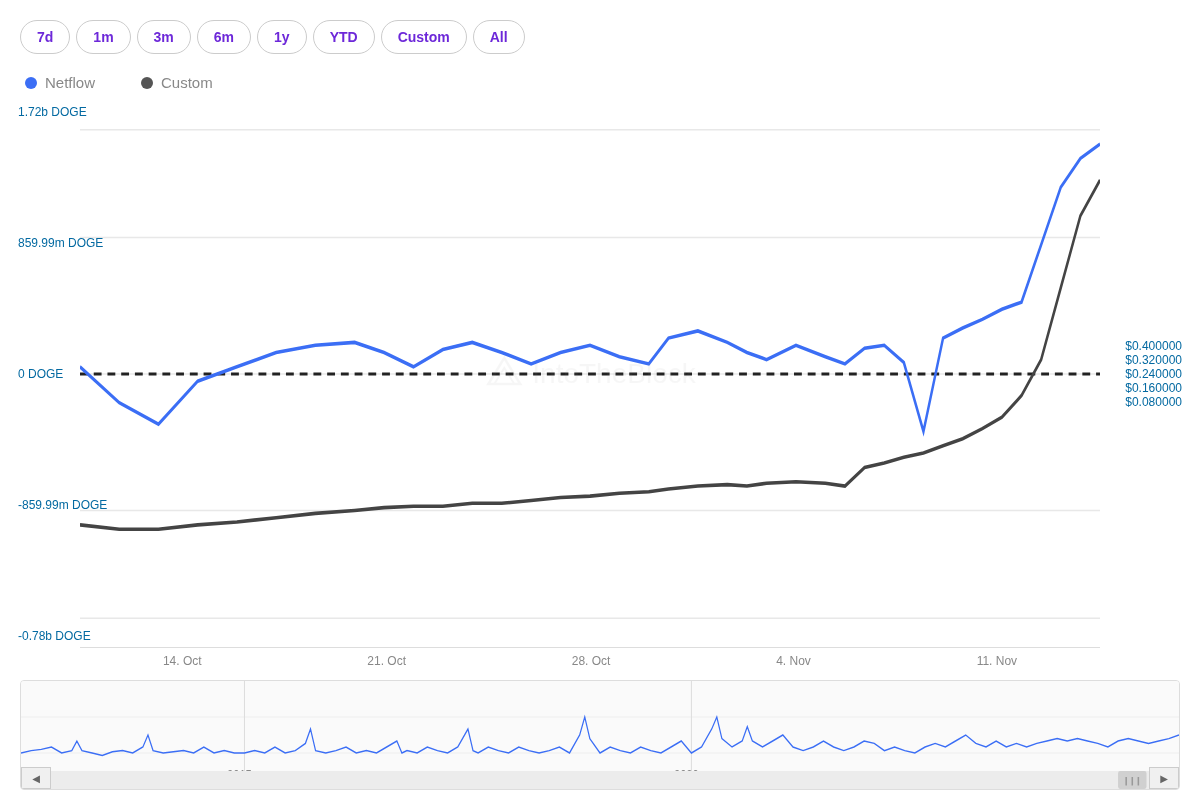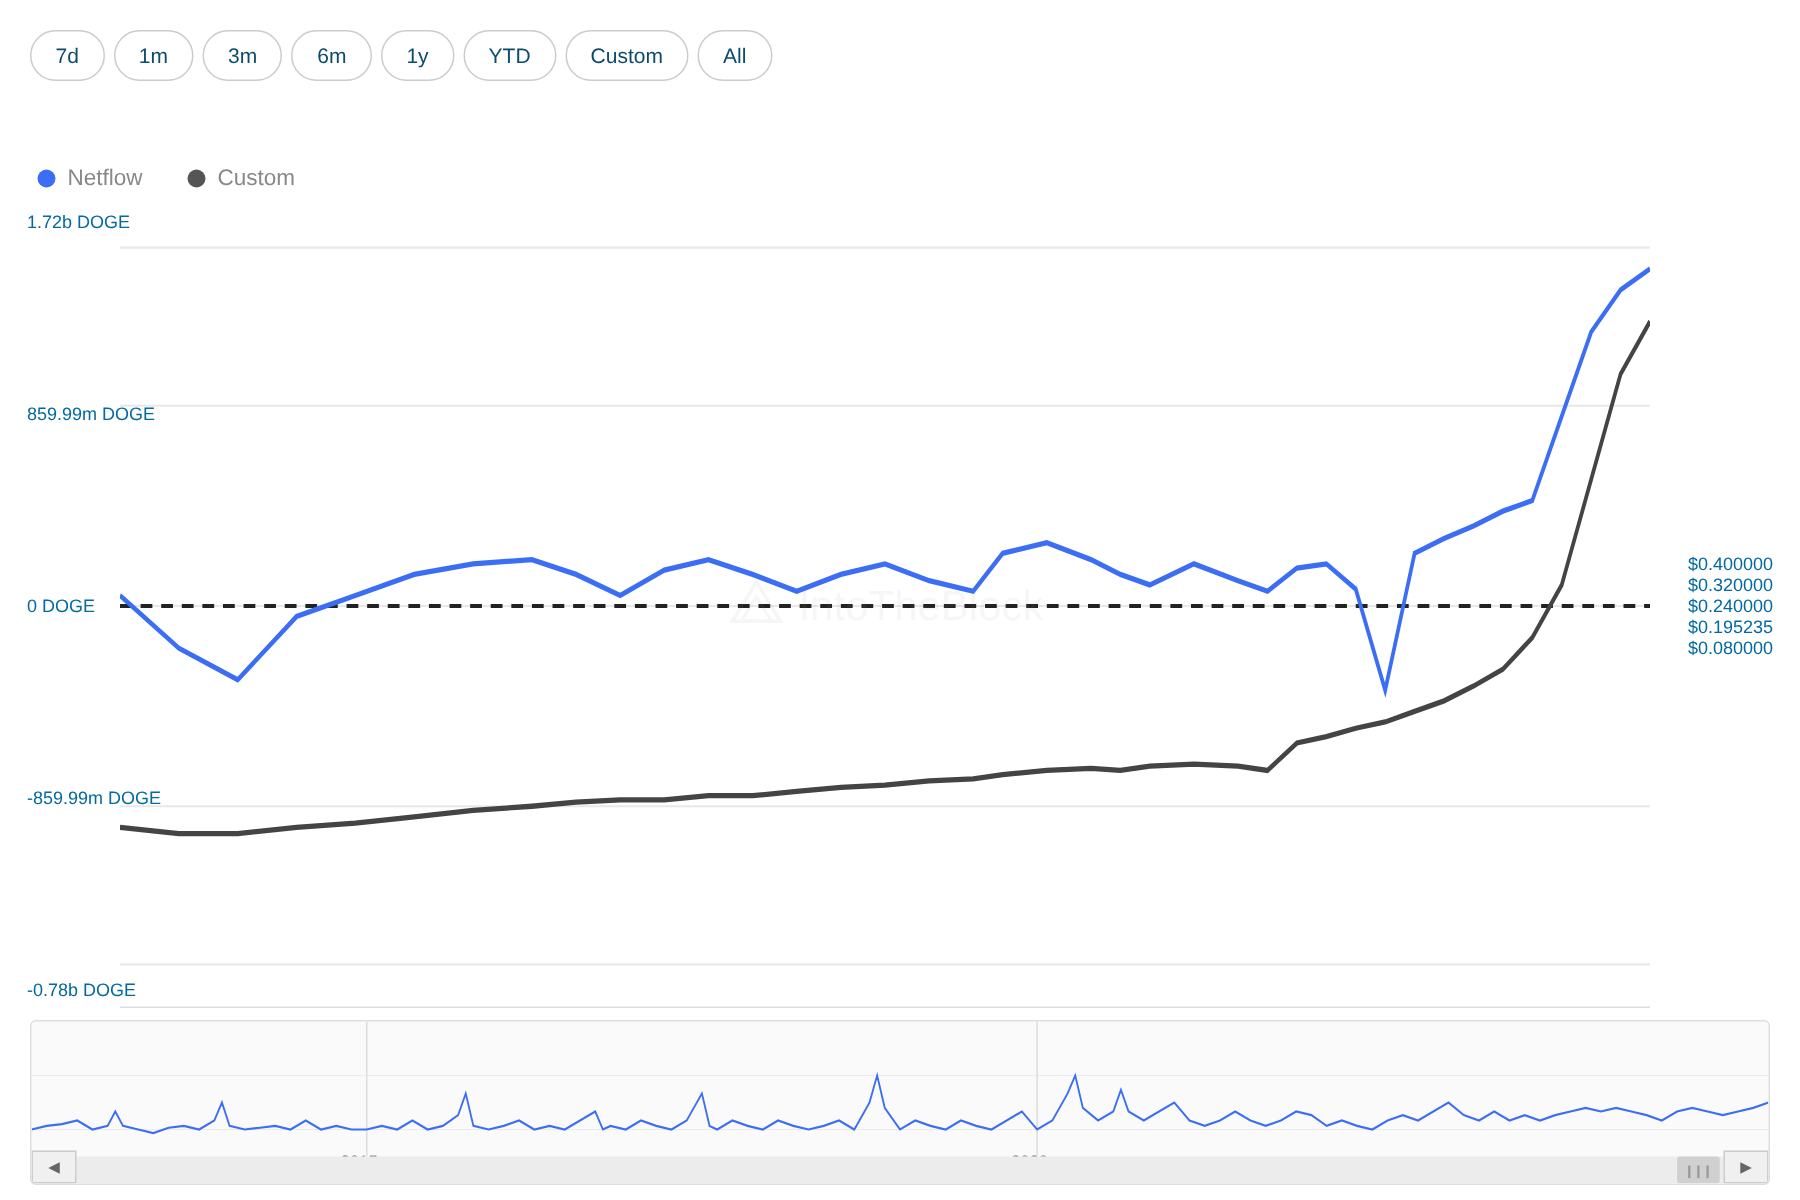--- a/index.html
+++ b/index.html
@@ -7,28 +7,28 @@
 
     .container { width: 1200px; height: 800px; padding: 20px 20px 10px 20px; display: flex; flex-direction: column; }
 
     
     .time-buttons { display: flex; gap: 6px; margin-bottom: 20px; }
     .time-btn {
       padding: 8px 16px;
       border: 1.5px solid #ccc;
       border-radius: 20px;
       background: #fff;
-      color: #0c4a6e;
+      color: #6d28d9;
       font-size: 14px;
       cursor: pointer;
-      font-weight: 400;
+      font-weight: 700;
     }
 
     
-    .legend { display: flex; gap: 30px; margin-bottom: 10px; padding-left: 5px; margin-top: 36px; }
+    .legend { display: flex; gap: 46px; margin-bottom: 10px; padding-left: 5px; }
     .legend-item { display: flex; align-items: center; gap: 8px; }
     .legend-dot { width: 12px; height: 12px; border-radius: 50%; }
     .legend-dot.netflow { background: #3b6ef5; }
     .legend-dot.price { background: #555; }
     .legend-label { font-size: 15px; color: #888; }
 
     
     .chart-wrapper { flex: 1; position: relative; display: flex; flex-direction: column; }
     .main-chart { flex: 1; position: relative; border-bottom: 1px solid #ddd; }
     .chart-svg { width: 100%; height: 100%; }
@@ -101,40 +101,47 @@
         <span class="y-label">859.99m DOGE</span>
         <span class="y-label">0 DOGE</span>
         <span class="y-label">-859.99m DOGE</span>
         <span class="y-label">-0.78b DOGE</span>
       </div>
 
       <div style="position:absolute; right:-82px; top:0; height:100%; display:flex; flex-direction:column; justify-content:center; padding:4px 0; text-align:right;">
         <span class="y-label">$0.400000</span>
         <span class="y-label">$0.320000</span>
         <span class="y-label">$0.240000</span>
-        <span class="y-label">$0.195235</span>
+        <span class="y-label">$0.160000</span>
         <span class="y-label">$0.080000</span>
       </div>
 
       <svg class="chart-svg" viewBox="0 0 1040 380" preserveAspectRatio="none" style="display:block;">
 
         <line x1="0" y1="20" x2="1040" y2="20" stroke="#e8e8e8" stroke-width="1"></line>
         <line x1="0" y1="95" x2="1040" y2="95" stroke="#e8e8e8" stroke-width="1"></line>
         <line x1="0" y1="190" x2="1040" y2="190" stroke="#e8e8e8" stroke-width="1"></line>
         <line x1="0" y1="285" x2="1040" y2="285" stroke="#e8e8e8" stroke-width="1"></line>
         <line x1="0" y1="360" x2="1040" y2="360" stroke="#e8e8e8" stroke-width="1"></line>
 
         <line x1="0" y1="190" x2="1040" y2="190" stroke="#222" stroke-width="2" stroke-dasharray="8,6"></line>
 
         <polyline points="0,185 40,210 80,225 120,195 160,185 200,175 240,170 280,168 310,175 340,185 370,173 400,168 430,175 460,183 490,175 520,170 550,178 580,183 600,165 630,160 660,168 680,175 700,180 730,170 760,178 780,183 800,172 820,170 840,182 860,230 880,165 900,158 920,152 940,145 960,140 980,100 1000,60 1020,40 1040,30" fill="none" stroke="#3b6ef5" stroke-width="2.5"></polyline>
 
         <polyline points="0,295 40,298 80,298 120,295 160,293 200,290 240,287 280,285 310,283 340,282 370,282 400,280 430,280 460,278 490,276 520,275 550,273 580,272 600,270 630,268 660,267 680,268 700,266 730,265 760,266 780,268 800,255 820,252 840,248 860,245 880,240 900,235 920,228 940,220 960,205 980,180 1000,130 1020,80 1040,55" fill="none" stroke="#444444" stroke-width="2.5"></polyline>
       </svg>
     </div>
 
+    <div style="display:flex; justify-content:space-around; padding:6px 80px 4px 60px;">
+      <span class="x-label">14. Oct</span>
+      <span class="x-label">21. Oct</span>
+      <span class="x-label">28. Oct</span>
+      <span class="x-label">4. Nov</span>
+      <span class="x-label">11. Nov</span>
+    </div>
 
     <div class="mini-chart-wrapper">
       <svg class="mini-chart-svg" viewBox="0 0 1140 90" preserveAspectRatio="none">
 
         <rect x="0" y="0" width="1140" height="90" fill="#fafafa"></rect>
 
         <line x1="0" y1="30" x2="1140" y2="30" stroke="#e8e8e8" stroke-width="0.5"></line>
         <line x1="0" y1="60" x2="1140" y2="60" stroke="#e8e8e8" stroke-width="0.5"></line>
 
         <line x1="220" y1="0" x2="220" y2="75" stroke="#ddd" stroke-width="1"></line>

